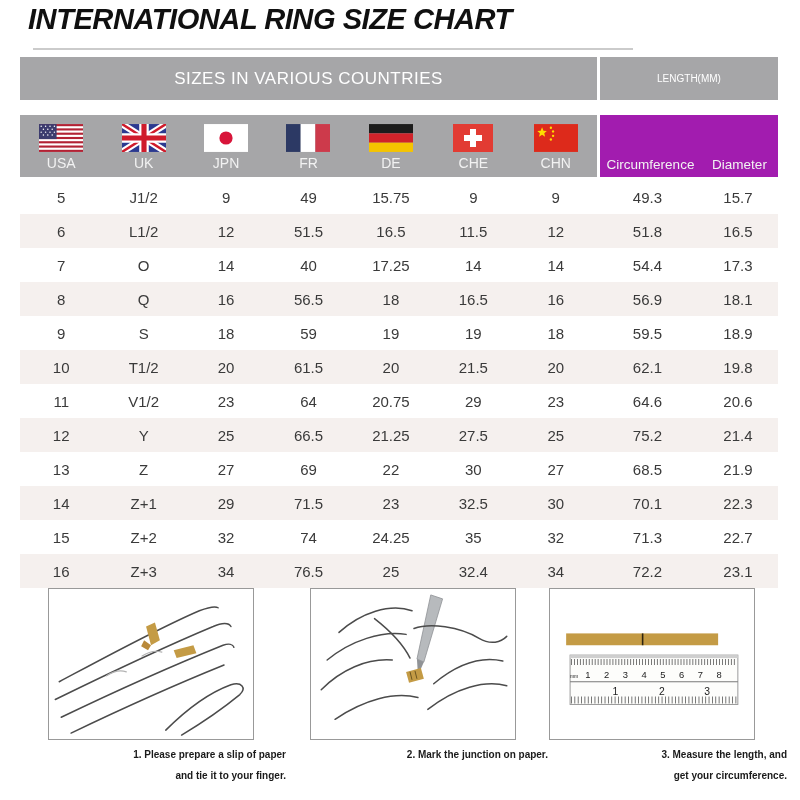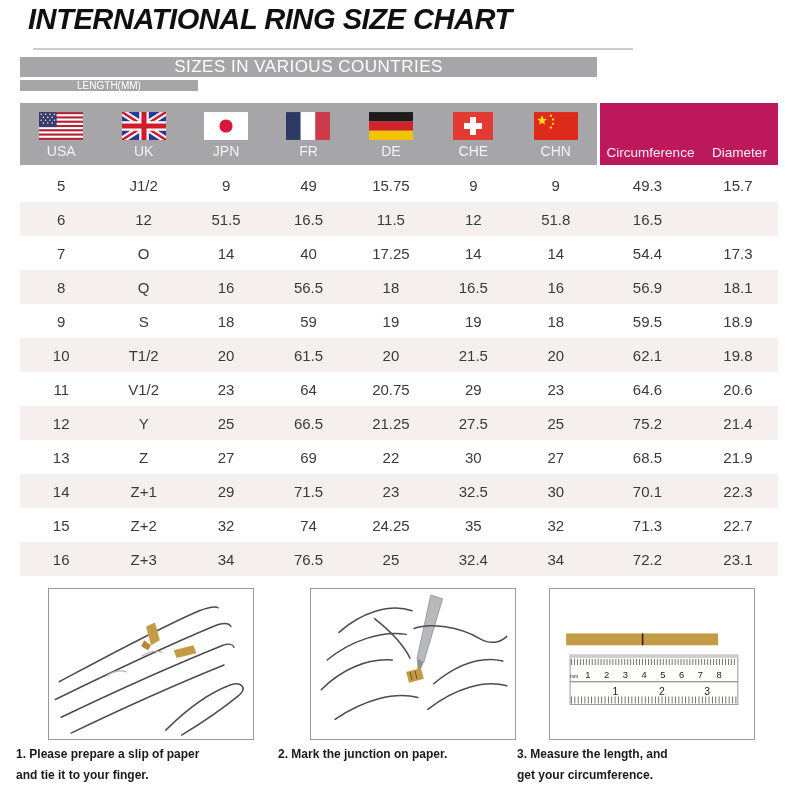--- a/index.html
+++ b/index.html
@@ -6,46 +6,46 @@
             font-family:"Liberation Sans","DejaVu Sans",sans-serif;}
   .page{position:relative;width:800px;height:593px;background:#fff;}
 
   
   .title{position:absolute;left:28px;top:2px;font-size:30px;font-weight:bold;font-style:italic;
          color:#101010;letter-spacing:-0.5px;transform:scaleX(0.97);transform-origin:left;white-space:nowrap;}
   .title-rule{position:absolute;left:33px;top:48px;width:600px;height:2px;background:#cbcbcb;}
 
   
   .size-table{position:absolute;left:20px;top:57px;width:758px;}
-  .hdr-row1{display:flex;gap:3px;height:43px;flex-direction:column;}
+  .hdr-row1{display:flex;gap:3px;height:43px;}
   .hdr-cell{background:#a6a6a8;color:#fff;display:flex;align-items:center;justify-content:center;}
   .hdr-left{width:577px;font-size:17px;letter-spacing:0.5px;}
   .hdr-right{width:178px;font-size:10px;}
-  .hdr-row2{display:flex;gap:3px;height:62px;margin-top:3px;}
+  .hdr-row2{display:flex;gap:3px;height:62px;margin-top:15px;}
   .flags{width:577px;background:#a6a6a8;display:grid;grid-template-columns:repeat(7,1fr);
          align-items:center;justify-items:center;padding-top:2px;box-sizing:border-box;}
   .flag-col{display:flex;flex-direction:column;align-items:center;gap:3px;}
   .flag-col svg{display:block;box-shadow:0 0 0 0 transparent;}
   .flag-label{color:#f2f2f2;font-size:14px;}
-  .len-cell{width:178px;background:#be185d;display:flex;align-items:flex-end;justify-content:center;
+  .len-cell{width:178px;background:#a21caf;display:flex;align-items:flex-end;justify-content:center;
             padding-bottom:5px;box-sizing:border-box;}
   .len-cell span{color:#f2f2f2;font-size:13.5px;}
   .len-circ{width:101px;text-align:center;}
   .len-diam{width:77px;text-align:center;}
 
   .tbody{margin-top:3px;}
   .trow{display:grid;grid-template-columns:repeat(7,82.43px) 101px 80px;height:34px;}
   .trow.alt{background:#f5f0ee;}
   .tcell{display:flex;align-items:center;justify-content:center;font-size:15px;color:#3a3a3a;}
 
   
   .step{position:absolute;top:588px;width:206px;}
   .step-box{width:206px;height:152px;border:1px solid #999;box-sizing:border-box;background:#fff;}
-  .step-caption{width:270px;margin-left:-32px;margin-top:4px;text-align:left;
-                font-size:12px;font-weight:700;color:#1a1a1a;line-height:21px;}
+  .step-caption{width:270px;margin-left:-32px;margin-top:4px;text-align:right;
+                font-size:10px;font-weight:700;color:#1a1a1a;line-height:21px;}
   .s1{left:48px;} .s2{left:310px;} .s3{left:549px;}
 </style>
 </head>
 <body>
 
 <div class="page">
 
   <div class="title">INTERNATIONAL RING SIZE CHART</div>
   <div class="title-rule"></div>
 
@@ -163,20 +163,21 @@
           <div class="tcell">9</div>
           <div class="tcell">49</div>
           <div class="tcell">15.75</div>
           <div class="tcell">9</div>
           <div class="tcell">9</div>
           <div class="tcell">49.3</div>
           <div class="tcell">15.7</div>
         </div>
         <div class="trow alt">
           <div class="tcell">6</div>
+          <div class="tcell">L1/2</div>
           <div class="tcell">12</div>
           <div class="tcell">51.5</div>
           <div class="tcell">16.5</div>
           <div class="tcell">11.5</div>
           <div class="tcell">12</div>
           <div class="tcell">51.8</div>
           <div class="tcell">16.5</div>
         </div>
         <div class="trow">
           <div class="tcell">7</div>

